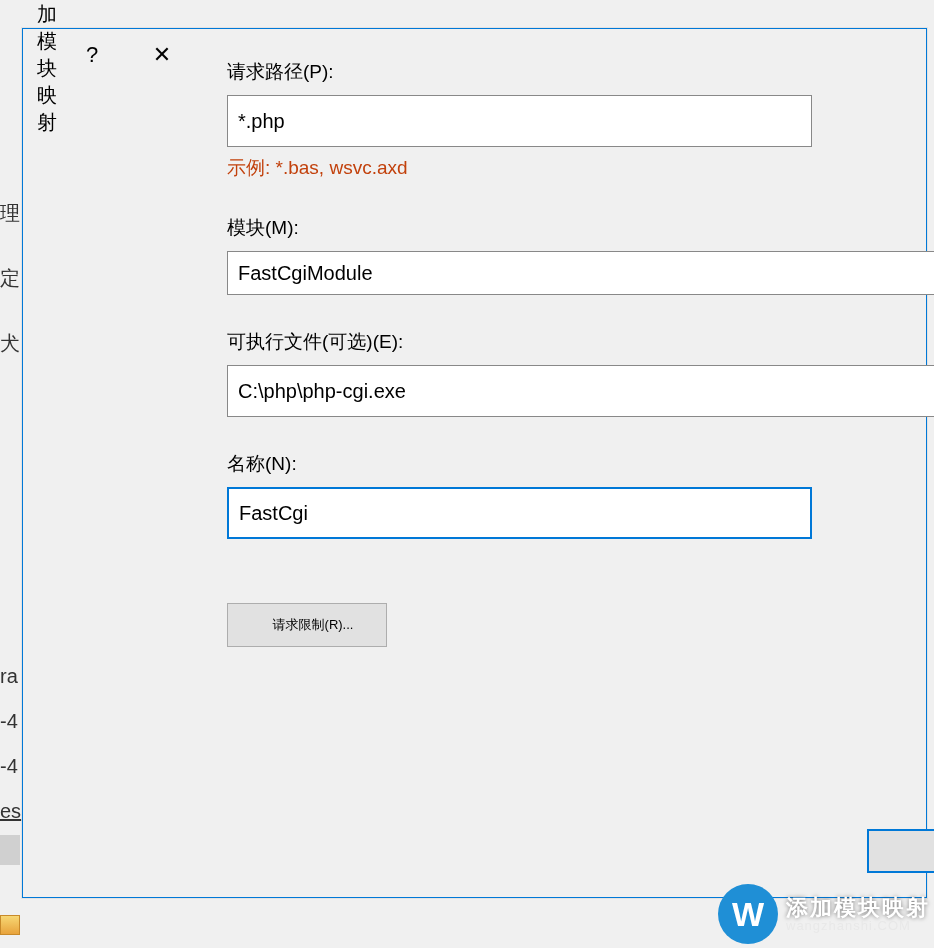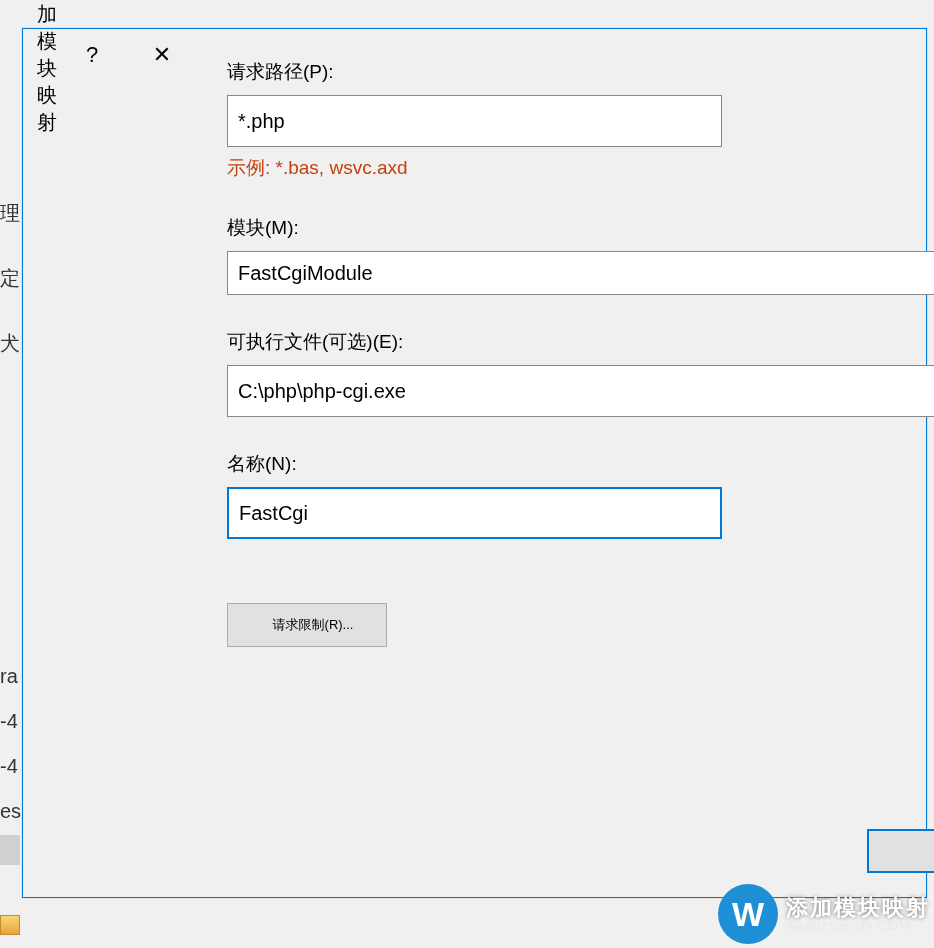--- a/index.html
+++ b/index.html
@@ -6,21 +6,21 @@
   html, body { width: 934px; height: 948px; font-family: "Microsoft YaHei", "Segoe UI", sans-serif; font-size: 18px; background: #f0f0f0; overflow: hidden; }
 
   
   .bg-hint { position: absolute; left: 0; color: #333; font-size: 20px; }
   .bg1 { top: 200px; }
   .bg2 { top: 265px; }
   .bg3 { top: 330px; }
   .bg4 { top: 665px; }
   .bg5 { top: 710px; }
   .bg6 { top: 755px; }
-  .bg7 { top: 800px; }
+  .bg7 { top: 800px; text-decoration: underline; }
   .bg-bar { position: absolute; left: 0; top: 835px; width: 20px; height: 30px; background: #d0d0d0; }
   .bg-icon { position: absolute; left: 0; top: 915px; width: 20px; height: 20px; background: linear-gradient(#f7d774,#e8a33c); border: 1px solid #c88a2a; }
 
   .dialog {
     position: absolute;
     left: 22px;
     top: 28px;
     width: 905px;
     height: 870px;
     background: #f0f0f0;
@@ -52,21 +52,21 @@
   }
 
   .field-label {
     font-size: 19px;
     color: #000;
     margin-bottom: 10px;
     display: block;
   }
 
   .text-input {
-    width: 495px;
+    width: 585px;
     height: 52px;
     border: 1px solid #888;
     background: #fff;
     font-size: 20px;
     padding: 0 10px;
     color: #000;
     outline: none;
   }
   .text-input.wide { width: 750px; }
   .text-input.focused { border: 2px solid #0078d7; }

